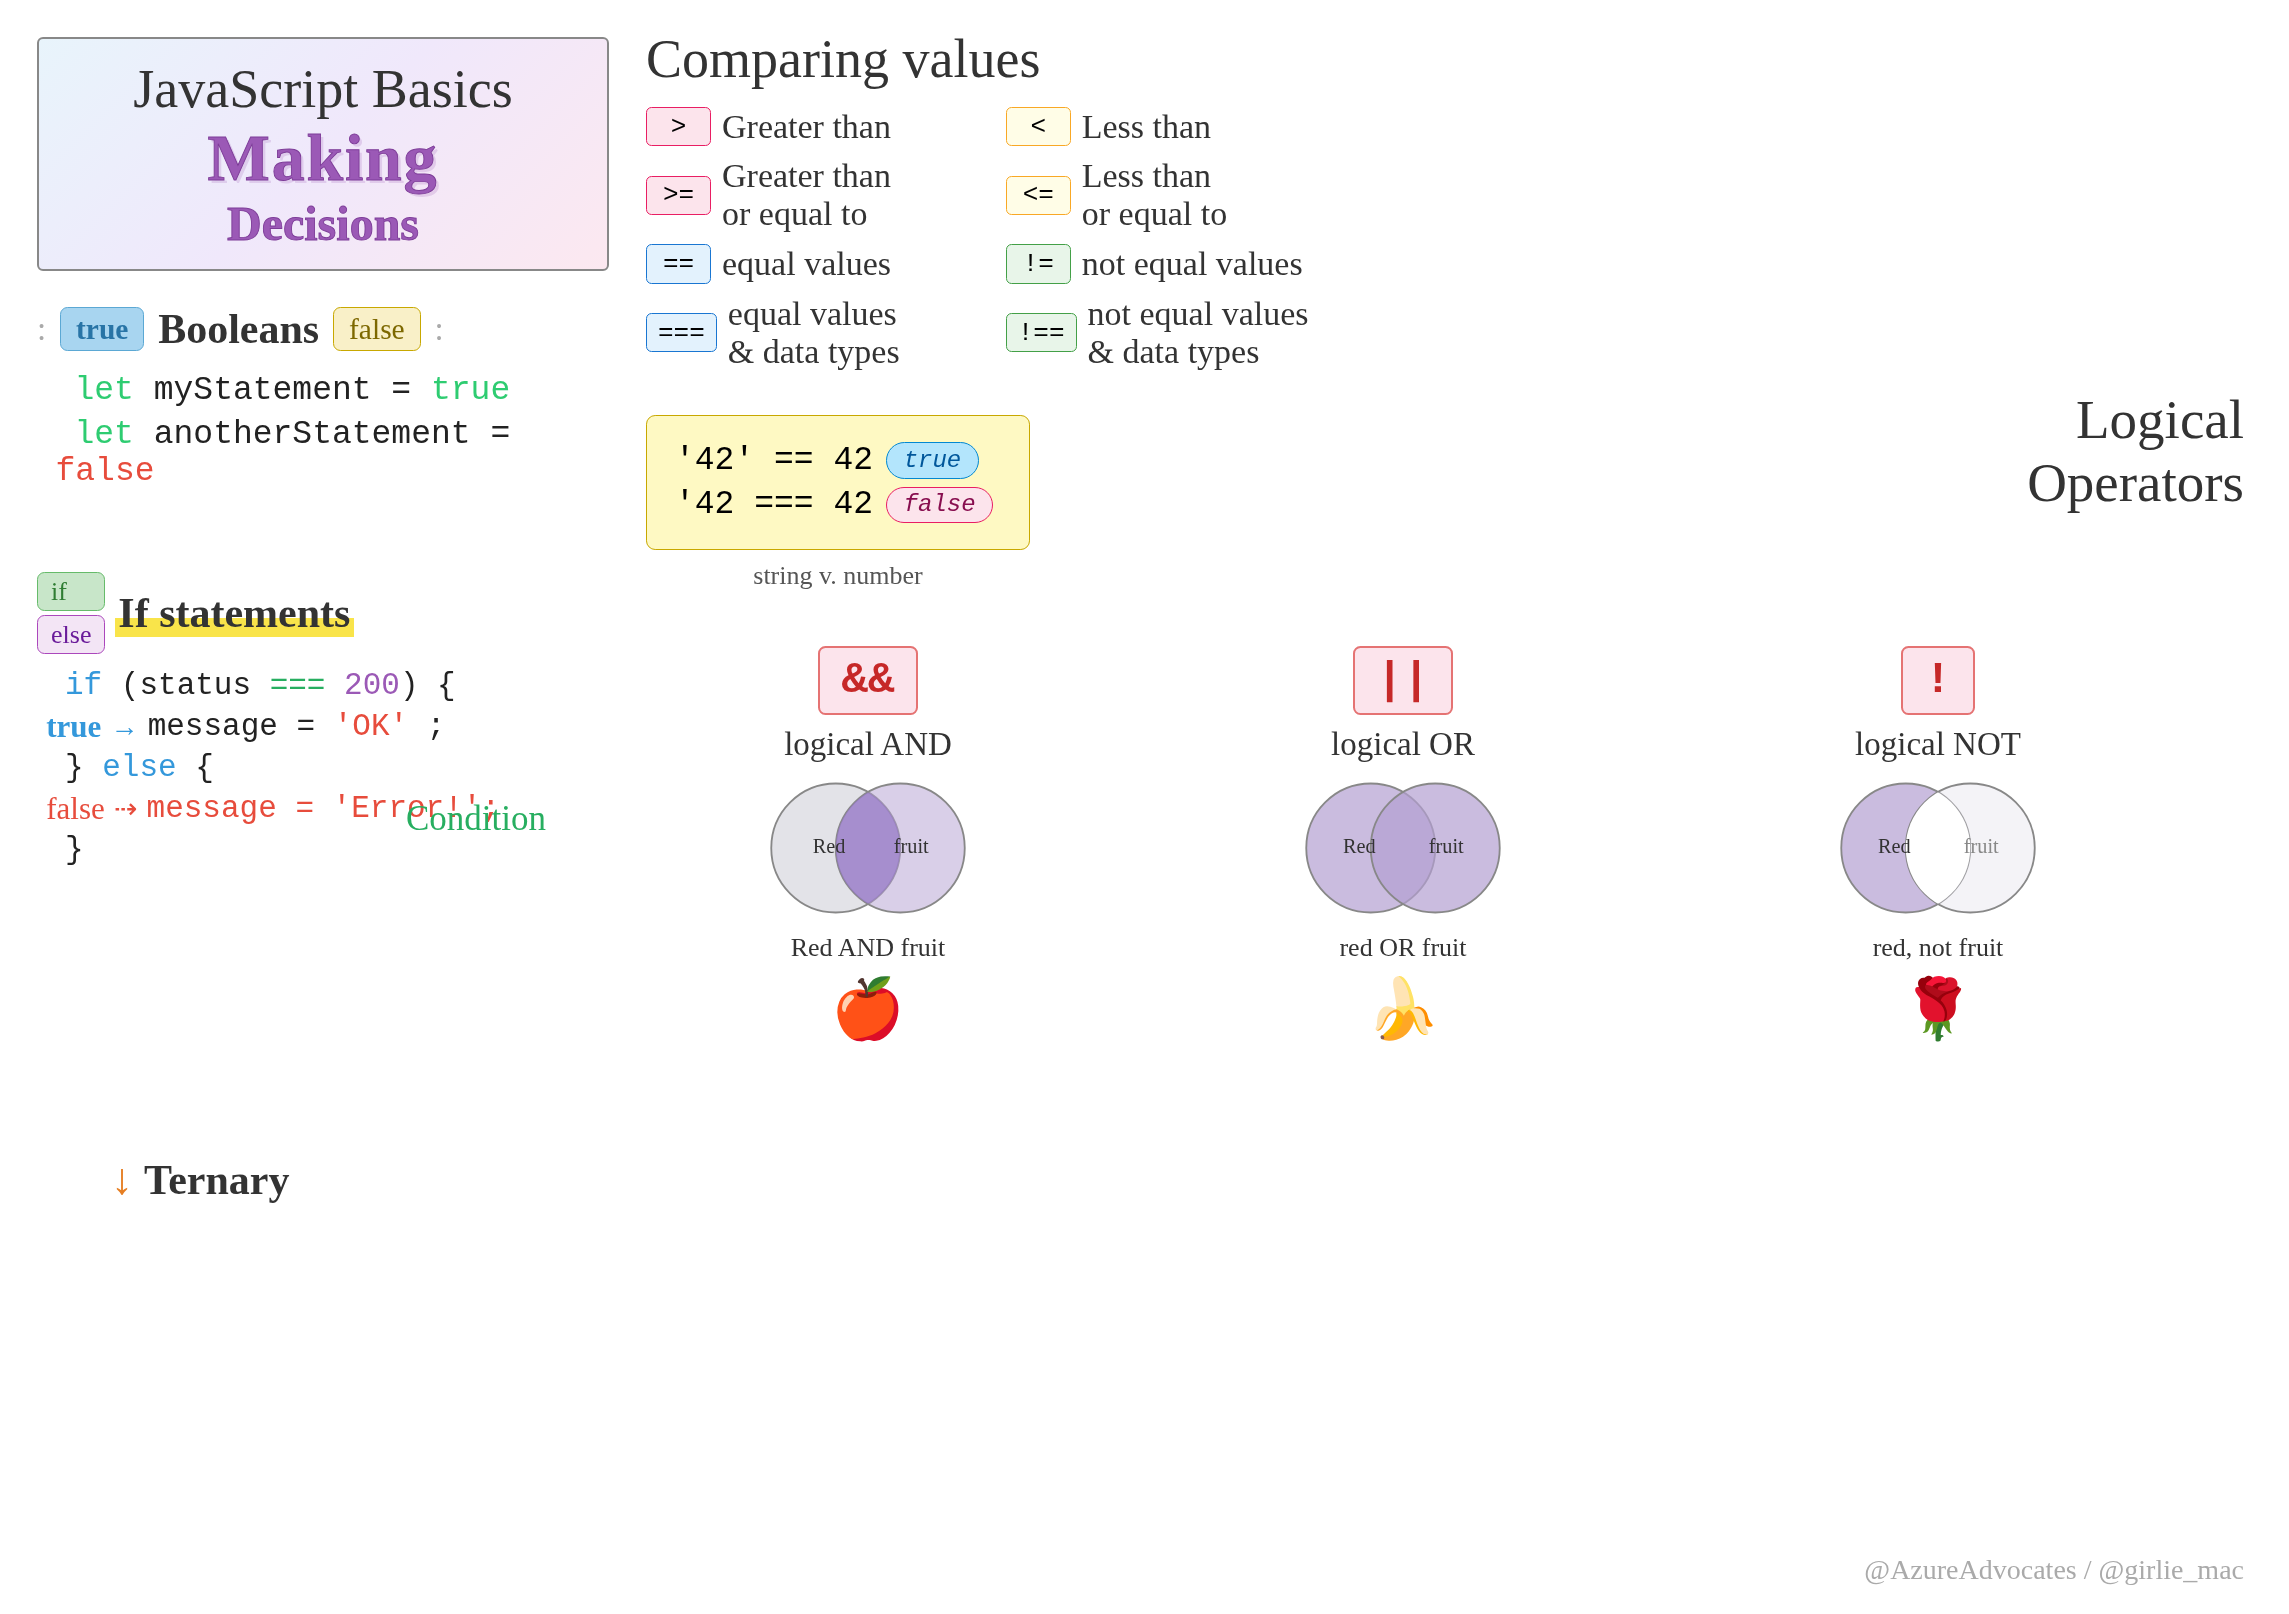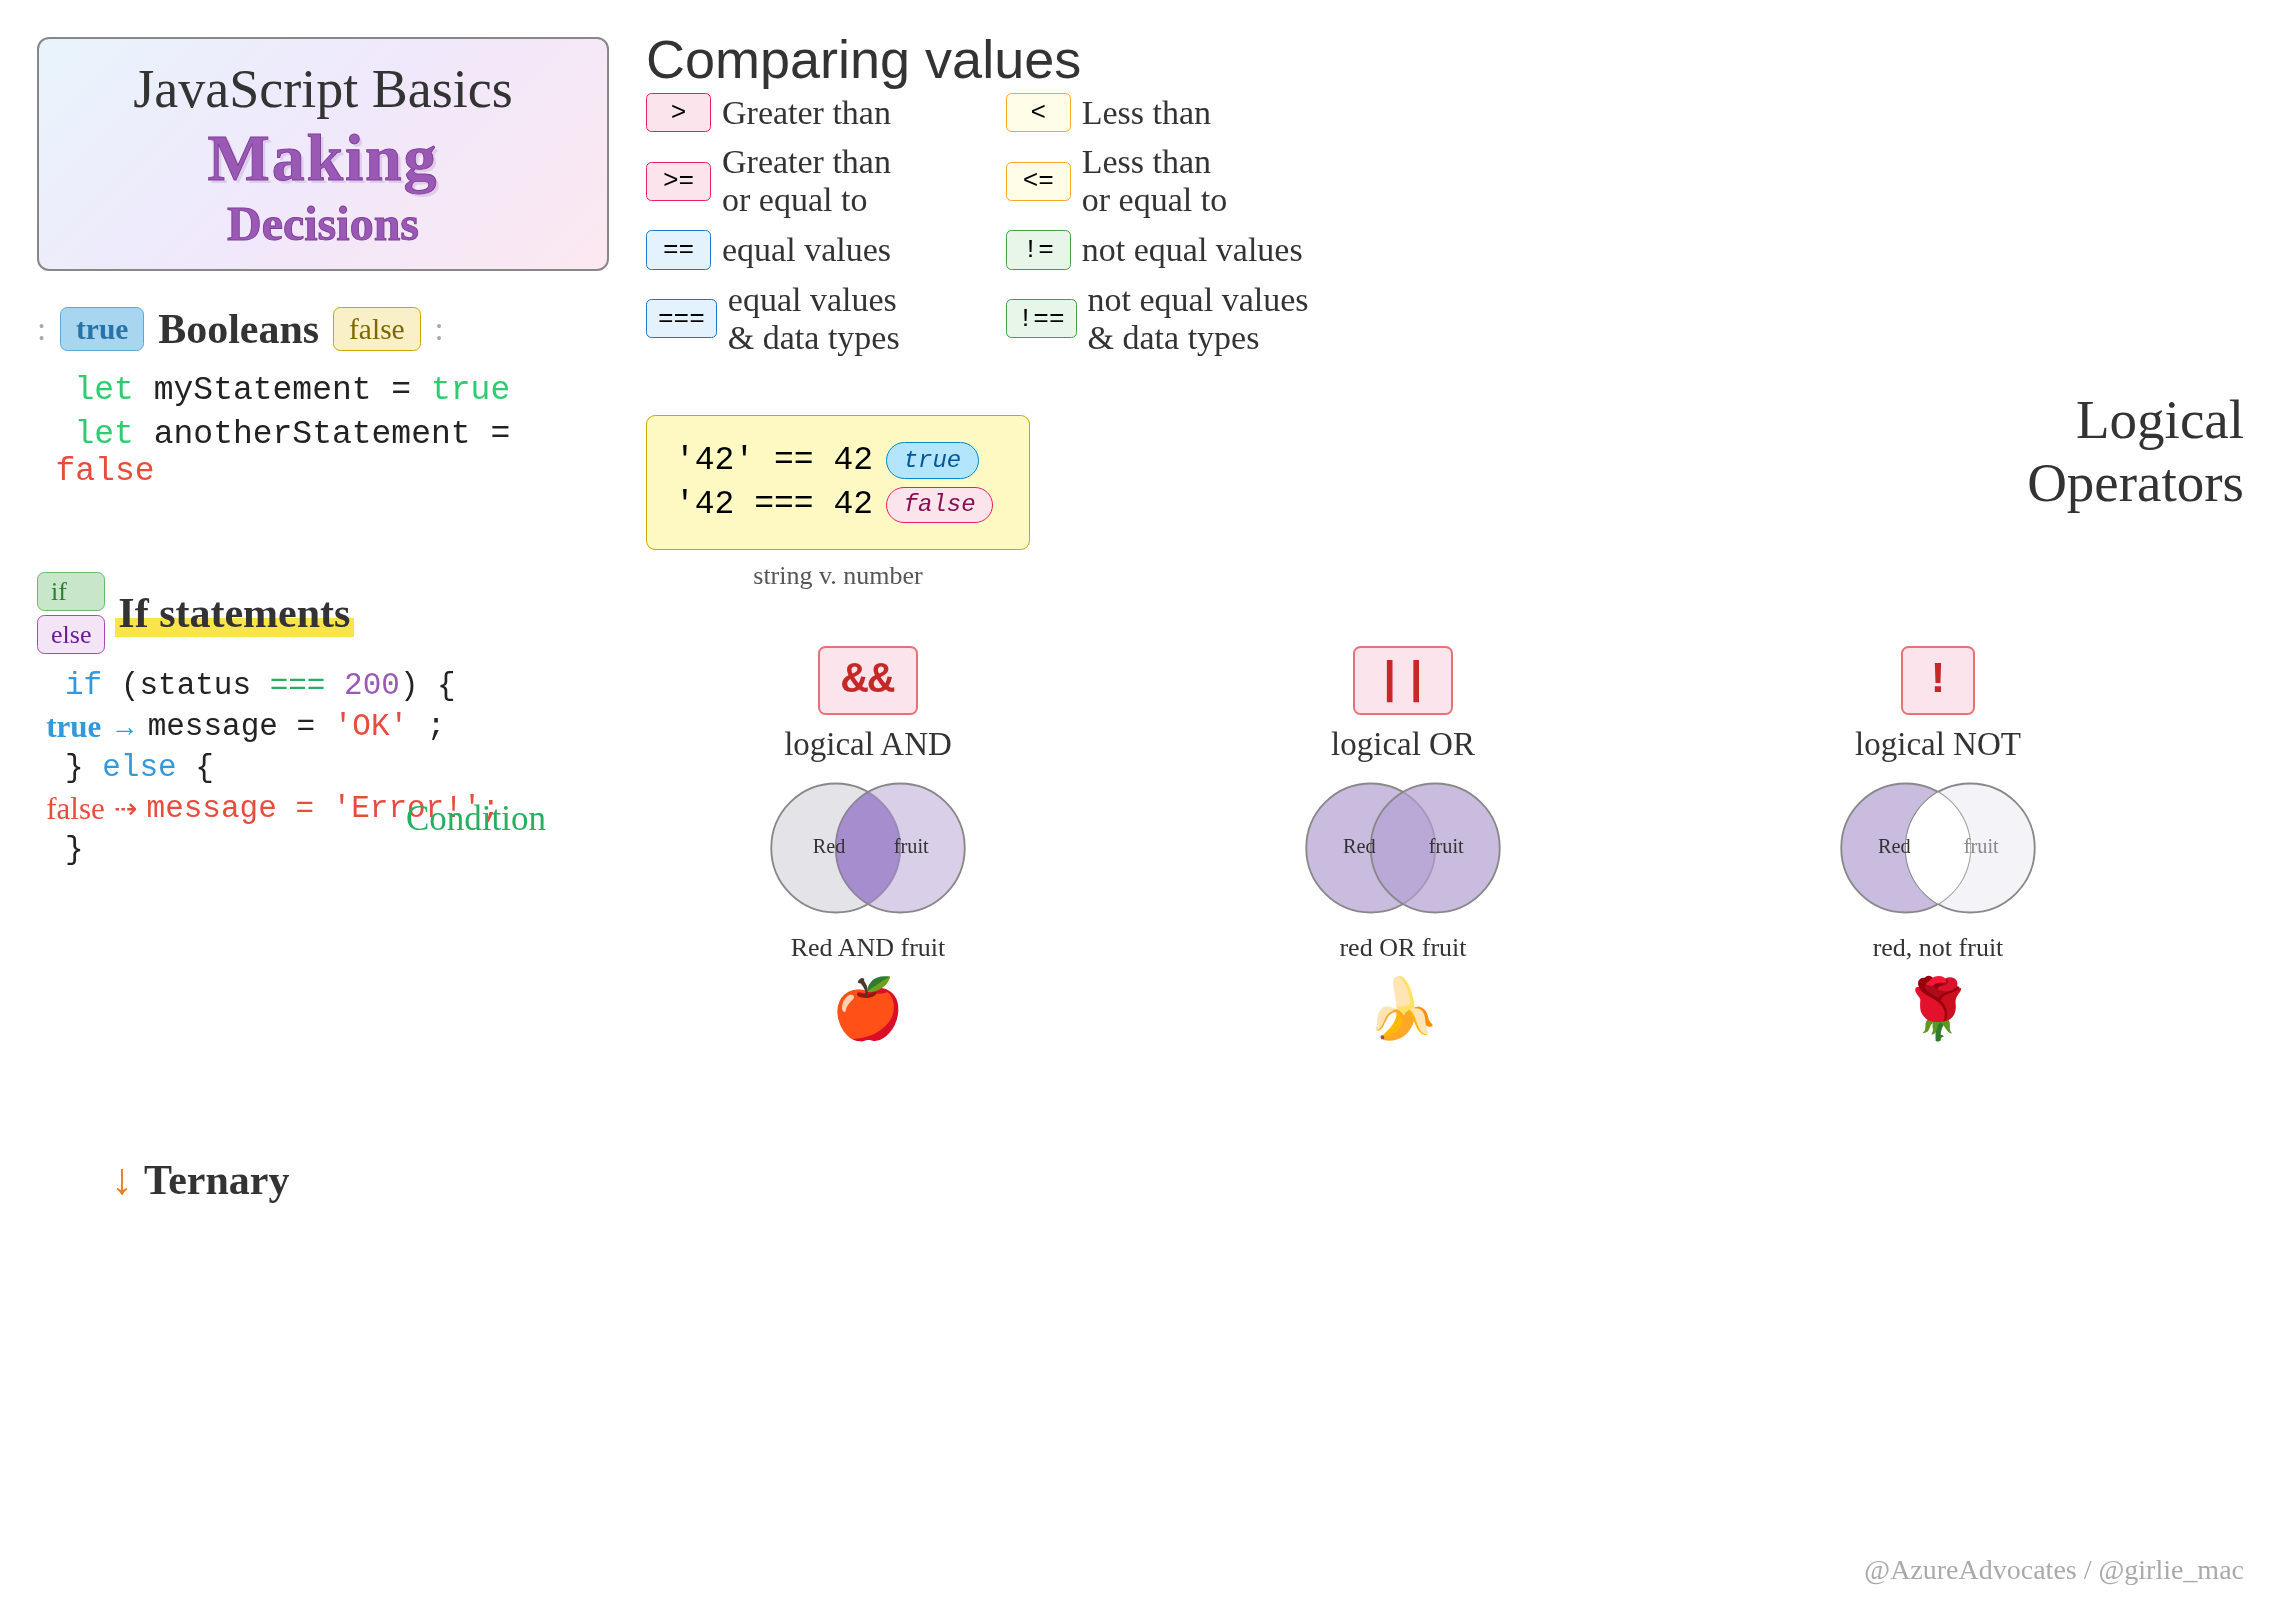--- a/index.html
+++ b/index.html
@@ -19,21 +19,21 @@
       background: #fff;
     }
 
     
     .title-box {
       position: absolute;
       top: 37px;
       left: 37px;
       width: 572px;
       border: 2.8px solid #888;
-      border-radius: 12px;
+      border-radius: 6px;
       padding: 18.5px 28px;
       background: linear-gradient(135deg, #e8f4fb 0%, #f0e8fb 50%, #fce8f0 100%);
     }
     .title-js {
       font-size: 54px;
       font-family: 'Brush Script MT', cursive;
       color: #333;
       display: block;
       text-align: center;
     }
@@ -196,23 +196,23 @@
 
     
     .comparing-section {
       position: absolute;
       top: 28px;
       left: 646px;
       width: 701px;
     }
     .comparing-title {
       font-size: 54px;
-      font-family: Liberation Sans, sans-serif;
-      color: #333;
-      margin-bottom: 3px;
+      font-family: Liberation Serif, serif;
+      color: #333;
+      margin-bottom: 17px;
     }
     .operators-grid {
       display: grid;
       grid-template-columns: 1fr 1fr;
       gap: 11px 18.5px;
     }
     .op-row {
       display: flex;
       align-items: center;
       gap: 11px;

